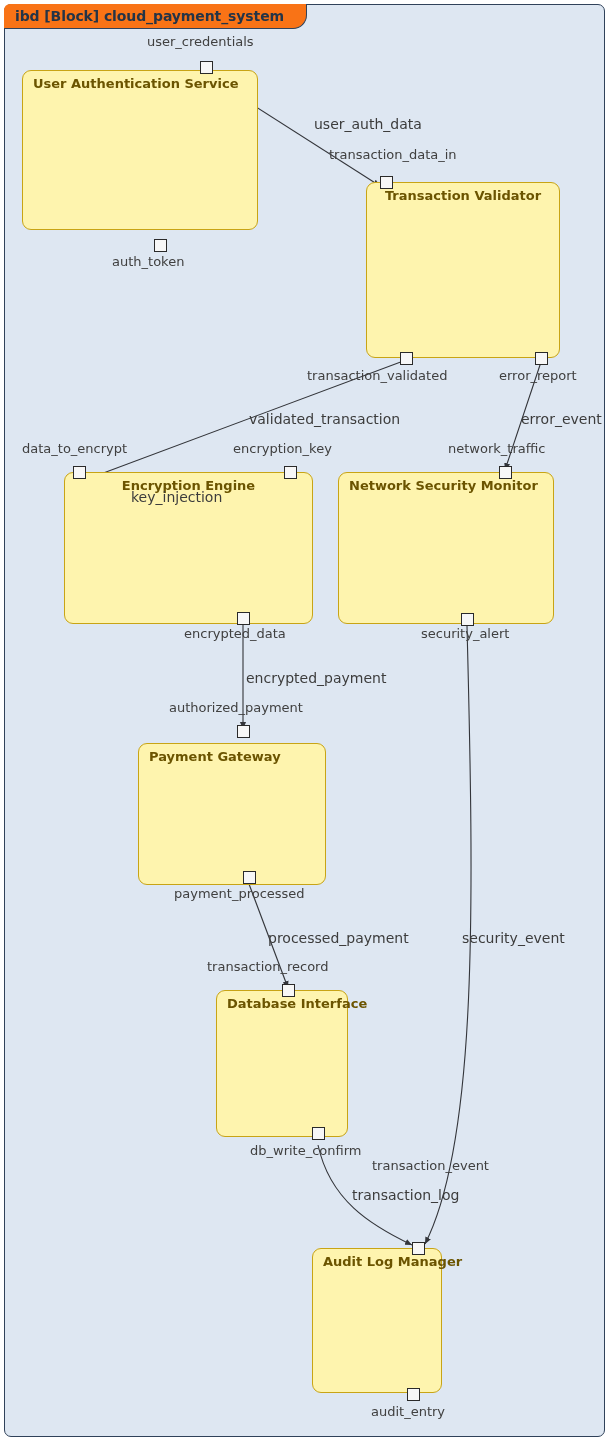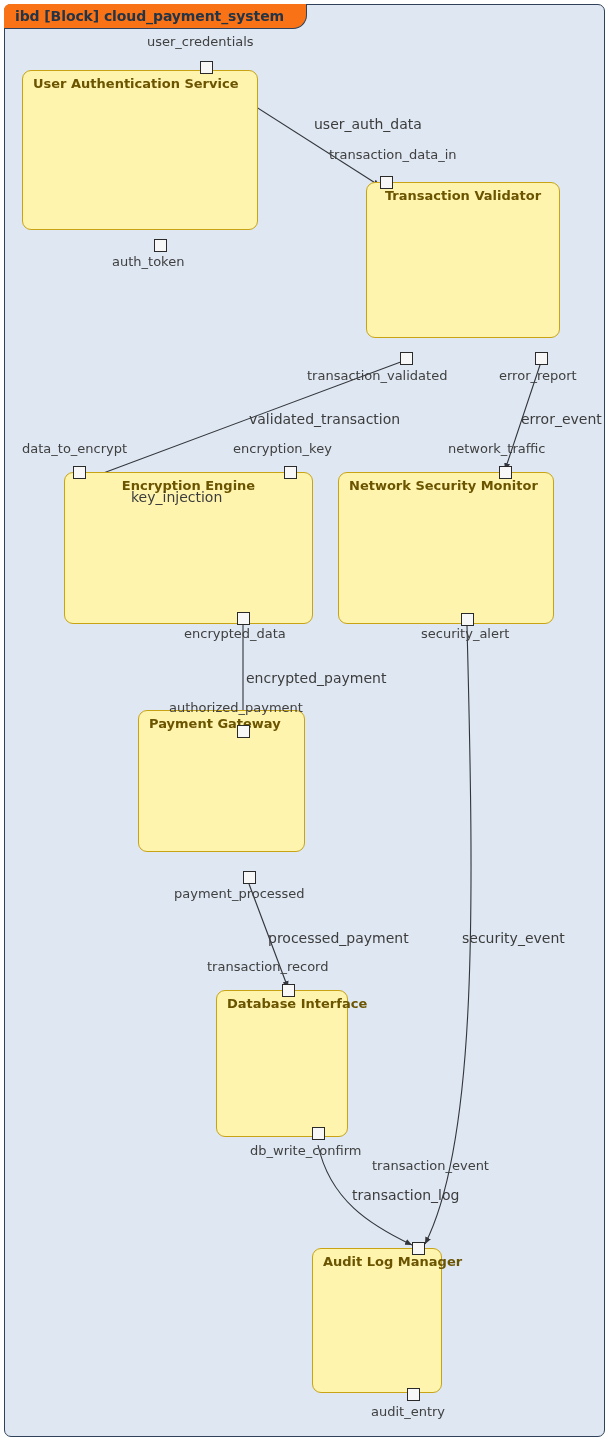--- a/index.html
+++ b/index.html
@@ -143,33 +143,33 @@
 
   <path d="M 318 1145 C 330 1200, 370 1225, 412 1245" fill="none" stroke="#33353A" stroke-width="1.1" marker-end="url(#arrow)"></path>
 
   <path d="M 467 626 C 474 900, 478 1140, 425 1244" fill="none" stroke="#33353A" stroke-width="1.1" marker-end="url(#arrow)"></path>
 </svg>
 
 <div class="block title-left" style="left:22px; top:70px; width:236px; height:160px;">
   <span class="block-title">User Authentication Service</span>
 </div>
 
-<div class="block" style="left:366px; top:182px; width:194px; height:156px;padding-left:8px;">
+<div class="block" style="left:366px; top:182px; width:194px; height:176px;padding-left:8px;">
   <span class="block-title">Transaction Validator</span>
 </div>
 
 <div class="block" style="left:64px; top:472px; width:249px; height:152px;">
   <span class="block-title">Encryption Engine</span>
 </div>
 
 <div class="block title-left" style="left:338px; top:472px; width:216px; height:152px;">
   <span class="block-title">Network Security Monitor</span>
 </div>
 
-<div class="block title-left" style="left:138px; top:710px; width:167px; height:142px;">
+<div class="block title-left" style="left:138px; top:743px; width:188px; height:142px;">
   <span class="block-title">Payment Gateway</span>
 </div>
 
 <div class="block title-left" style="left:216px; top:990px; width:132px; height:147px;">
   <span class="block-title">Database Interface</span>
 </div>
 
 <div class="block title-left" style="left:312px; top:1248px; width:130px; height:145px;">
   <span class="block-title">Audit Log Manager</span>
 </div>

